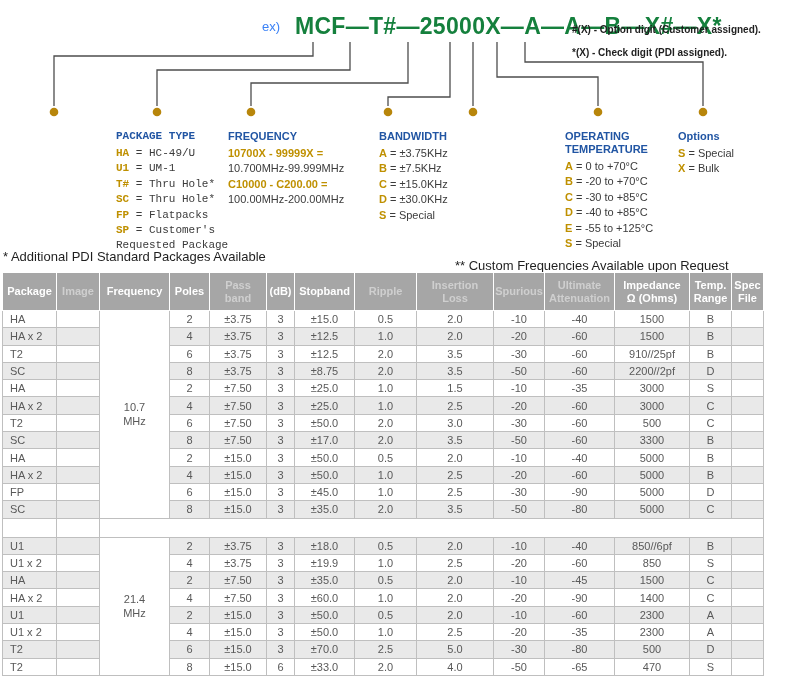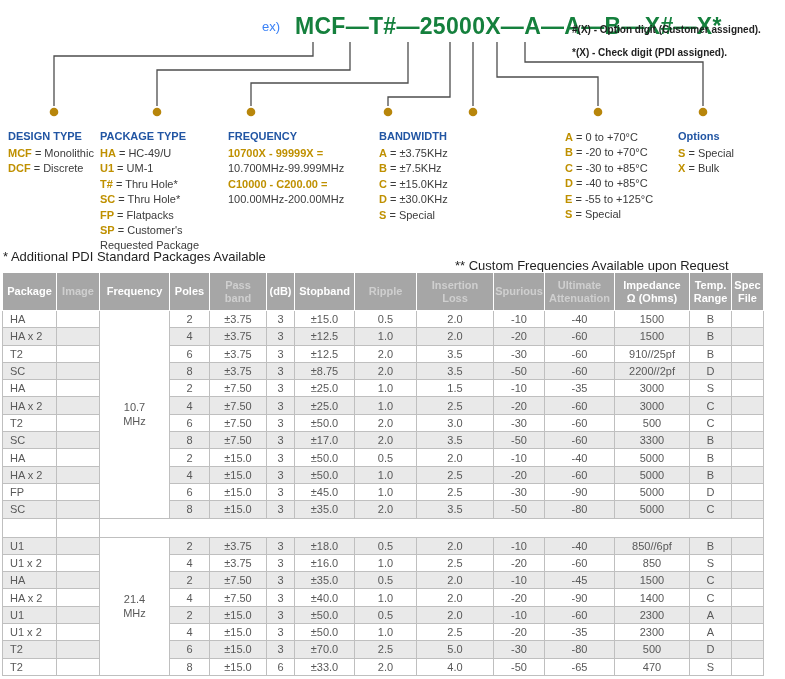--- a/index.html
+++ b/index.html
@@ -75,26 +75,21 @@
       <circle cx="703" cy="112" r="4.3"></circle>
     </g>
   </svg>
 
   <div class="abs pn-prefix">ex)</div>
   <div class="abs pn-code">MCF—T#—25000X—A—A—B—X#—X*</div>
   <div class="abs pn-note pn-note1">#(X) - Option digit (Customer assigned).</div>
   <div class="abs pn-note pn-note2">*(X) - Check digit (PDI assigned).</div>
 
   <div id="legend">
-      <div class="lg" style="left: 8px;">
-        <div class="lg-title">DESIGN TYPE</div>
-        <div class="lg-line"><span class="gk">MCF</span><span> = Monolithic</span></div>
-        <div class="lg-line"><span class="gk">DCF</span><span> = Discrete</span></div>
-      </div>
-      <div class="lg" style="left: 100px;">
+      <div class="lg" style="left: 116px; font-family: Liberation Mono, monospace;">
         <div class="lg-title">PACKAGE TYPE</div>
         <div class="lg-line"><span class="gk">HA</span><span> = HC-49/U</span></div>
         <div class="lg-line"><span class="gk">U1</span><span> = UM-1</span></div>
         <div class="lg-line"><span class="gk">T#</span><span> = Thru Hole*</span></div>
         <div class="lg-line"><span class="gk">SC</span><span> = Thru Hole*</span></div>
         <div class="lg-line"><span class="gk">FP</span><span> = Flatpacks</span></div>
         <div class="lg-line"><span class="gk">SP</span><span> = Customer's</span></div>
         <div class="lg-line">Requested Package</div>
       </div>
       <div class="lg" style="left: 228px;">
@@ -106,20 +101,21 @@
       </div>
       <div class="lg" style="left: 357px; margin-left: 22px;">
         <div class="lg-title">BANDWIDTH</div>
         <div class="lg-line"><span class="gk">A</span><span> = ±3.75KHz</span></div>
         <div class="lg-line"><span class="gk">B</span><span> = ±7.5KHz</span></div>
         <div class="lg-line"><span class="gk">C</span><span> = ±15.0KHz</span></div>
         <div class="lg-line"><span class="gk">D</span><span> = ±30.0KHz</span></div>
         <div class="lg-line"><span class="gk">S</span><span> = Special</span></div>
       </div>
       <div class="lg" style="left: 565px;">
+        <div class="lg-title">OPERATING TEMPERATURE</div>
         <div class="lg-line"><span class="gk">A</span><span> = 0 to +70°C</span></div>
         <div class="lg-line"><span class="gk">B</span><span> = -20 to +70°C</span></div>
         <div class="lg-line"><span class="gk">C</span><span> = -30 to +85°C</span></div>
         <div class="lg-line"><span class="gk">D</span><span> = -40 to +85°C</span></div>
         <div class="lg-line"><span class="gk">E</span><span> = -55 to +125°C</span></div>
         <div class="lg-line"><span class="gk">S</span><span> = Special</span></div>
       </div>
       <div class="lg" style="left: 678px;">
         <div class="lg-title">Options</div>
         <div class="lg-line"><span class="gk">S</span><span> = Special</span></div>
@@ -379,21 +375,21 @@
           <td>850//6pf</td>
           <td>B</td>
           <td></td>
         </tr>
         <tr>
           <td class="pkg">U1 x 2</td>
           <td></td>
           <td>4</td>
           <td>±3.75</td>
           <td>3</td>
-          <td>±16.0</td>
+          <td>±19.9</td>
           <td>1.0</td>
           <td>2.5</td>
           <td>-20</td>
           <td>-60</td>
           <td>850</td>
           <td>S</td>
           <td></td>
         </tr>
         <tr>
           <td class="pkg">HA</td>
@@ -409,21 +405,21 @@
           <td>1500</td>
           <td>C</td>
           <td></td>
         </tr>
         <tr>
           <td class="pkg">HA x 2</td>
           <td></td>
           <td>4</td>
           <td>±7.50</td>
           <td>3</td>
-          <td>±40.0</td>
+          <td>±60.0</td>
           <td>1.0</td>
           <td>2.0</td>
           <td>-20</td>
           <td>-90</td>
           <td>1400</td>
           <td>C</td>
           <td></td>
         </tr>
         <tr>
           <td class="pkg">U1</td>

